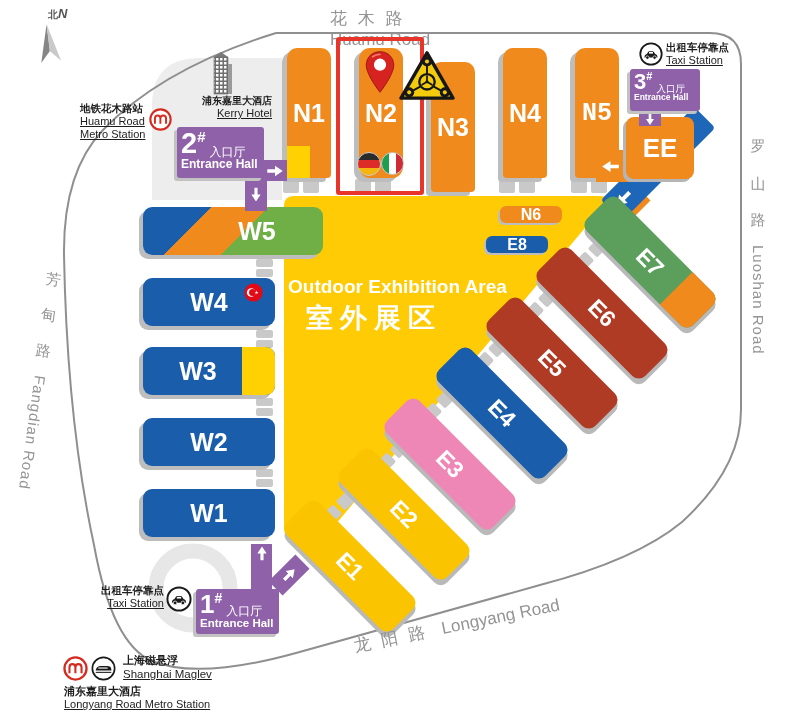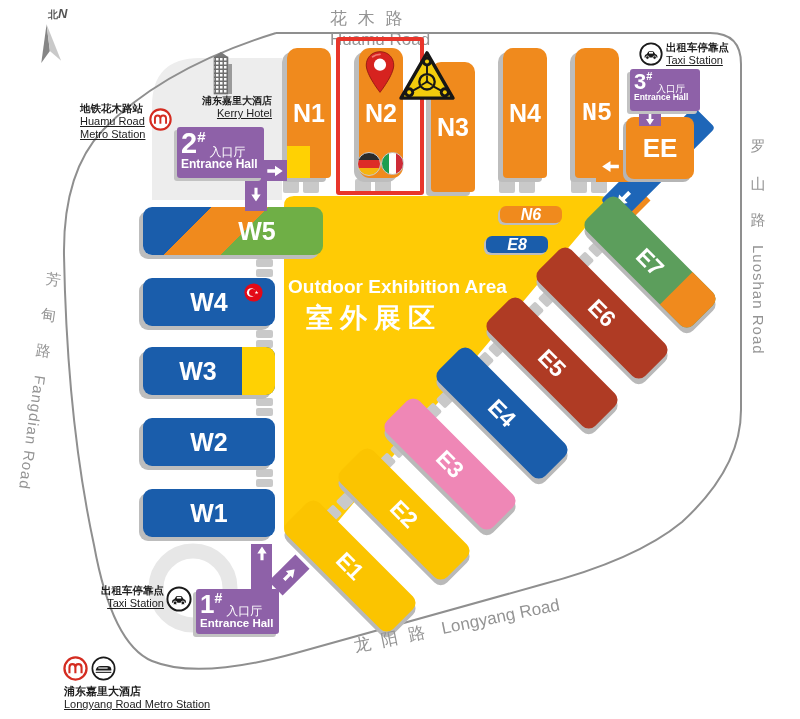--- a/index.html
+++ b/index.html
@@ -12,21 +12,21 @@
        font-family:"Liberation Sans",sans-serif;}
   .abs{position:absolute;}
   .hall{display:flex;align-items:center;justify-content:center;color:#fff;font-weight:bold;}
   .n-hall{width:44px;height:130px;background:var(--orange);border-radius:10px 10px 4px 4px;
           box-shadow:-5px 4px 0 var(--shadow);font-size:25px;z-index:5;}
   .w-hall{width:132px;height:48px;background:var(--blue);border-radius:9px;
           box-shadow:-4px 4px 0 var(--shadow);font-size:25px;z-index:5;}
   .e-hall{width:150px;height:46px;border-radius:9px;box-shadow:4px 4px 0 #b9b9b9;
           font-size:23px;transform:rotate(45deg);z-index:5;}
   .mini-hall{width:62px;height:17px;border-radius:6px;box-shadow:-2px 2px 0 var(--shadow);
-          font-size:16px;z-index:6;font-style:italic;}
+          font-size:16px;z-index:6;}
   .stub{position:absolute;background:#c9c9c9;border-radius:2px;z-index:4;}
   .estub{position:absolute;width:30px;height:13px;transform:rotate(-45deg);z-index:4;
          display:flex;justify-content:space-between;}
   .estub span{width:13px;height:13px;background:#c9c9c9;border-radius:2px;}
   .entr{position:absolute;background:var(--purple);color:#fff;border-radius:3px;
         box-shadow:-3px 3px 0 #c2c2c2;z-index:8;padding:2px 4px;box-sizing:border-box;}
   .entr .row{display:flex;align-items:flex-end;line-height:1;}
   .entr .num{font-weight:bold;}
   .entr .sup{font-weight:bold;align-self:flex-start;}
   .entr .zh{margin-left:4px;}
@@ -370,18 +370,22 @@
       </svg>
   </div>
   <div class="icon-circle" style="left:91px;top:656px;">
     <svg width="25" height="25" viewBox="0 0 24 24">
         <circle cx="12" cy="12" r="10.7" fill="#fff" stroke="#1a1a1a" stroke-width="1.6"></circle>
         <path d="M4.5 14 q.4-4.5 5-4.5 h6 q3.8 0 4 3.2 v1.3 h-15 z" fill="#1a1a1a"></path>
         <rect x="4.5" y="15.2" width="15" height="1" fill="#1a1a1a"></rect>
         <rect x="7" y="11" width="9" height="1.1" fill="#fff"></rect>
       </svg>
   </div>
+  <div class="poi" style="left:123px;top:654px;">
+    <span class="zh" style="font-size:11px;">上海磁悬浮</span>
+    <span class="en" style="font-size:11.5px;">Shanghai Maglev</span>
+  </div>
   <div class="poi" style="left:64px;top:685px;">
     <span class="zh" style="font-size:11px;">浦东嘉里大酒店</span>
     <span class="en" style="font-size:11px;">Longyang Road Metro Station</span>
   </div>
 
 </div>
 
 </body></html>

